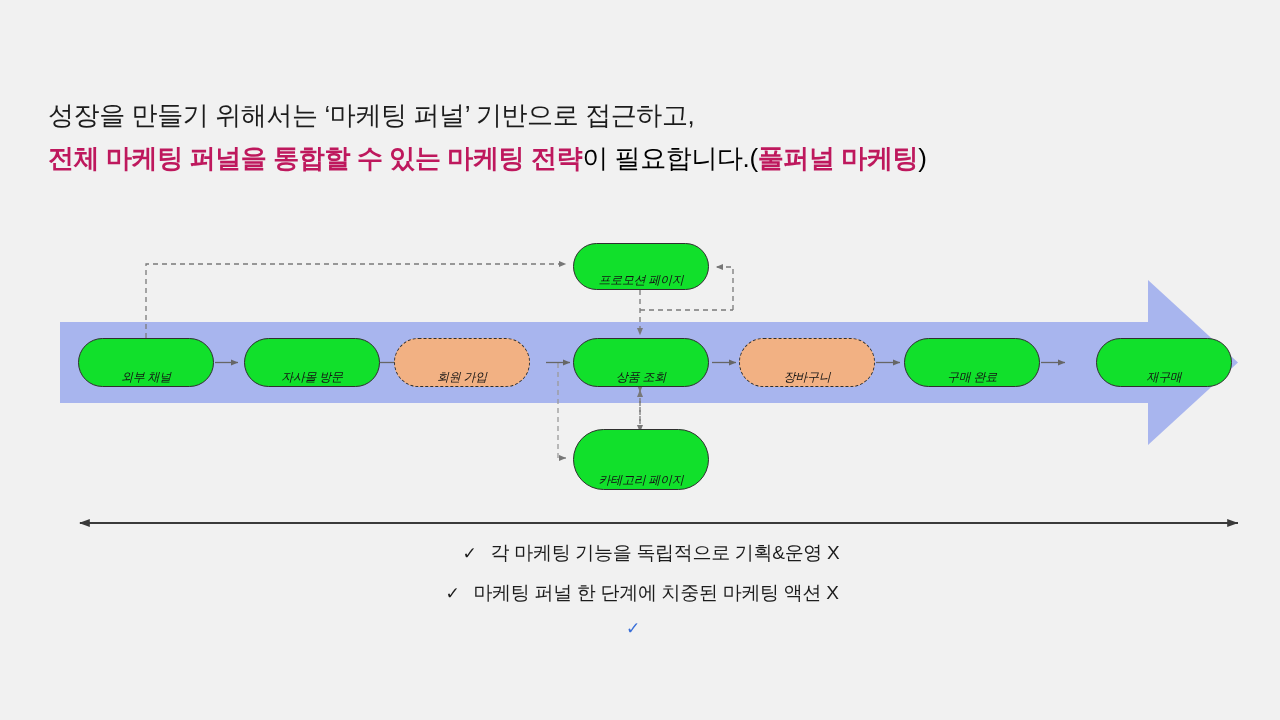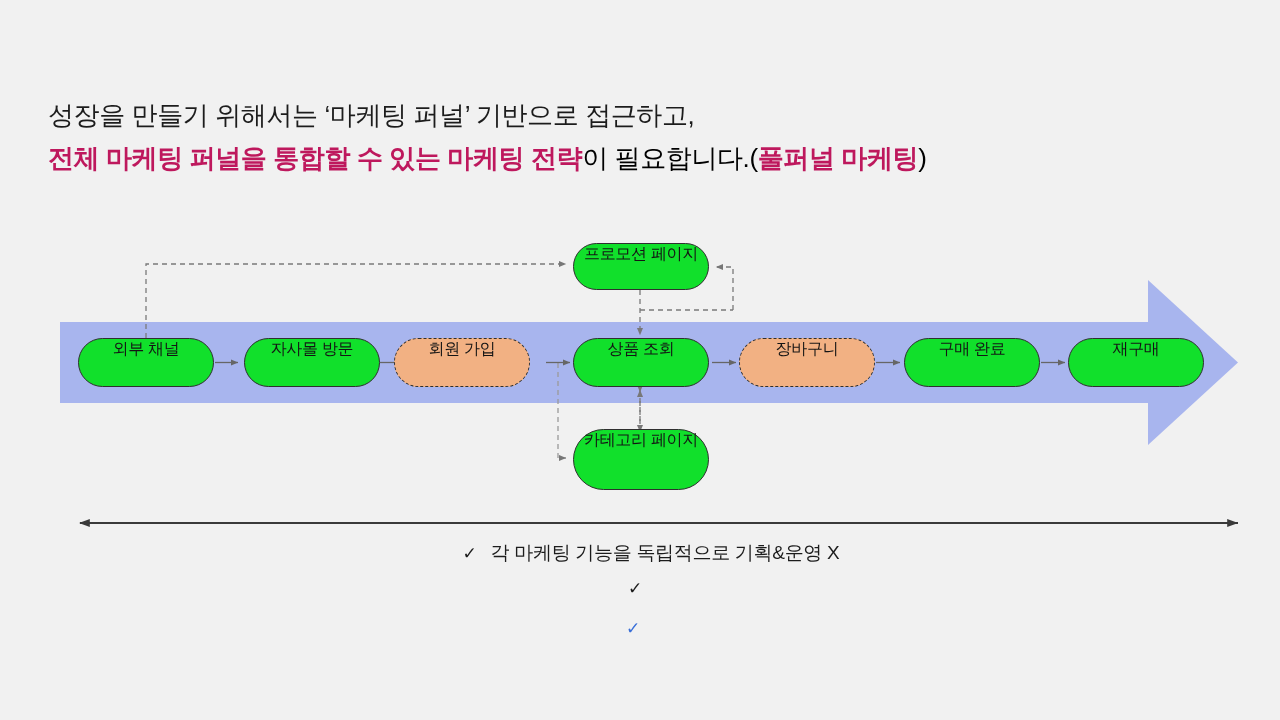--- a/index.html
+++ b/index.html
@@ -63,27 +63,28 @@
     height: 720px;
     pointer-events: none;
   }
   .diagram svg { display: block; }
 
   
   .node {
     position: absolute;
     box-sizing: border-box;
     display: flex;
-    align-items: flex-start;
+    align-items: flex-end;
     justify-content: center;
     border-radius: 999px;
-    font-size: 16px;
+    font-size: 12px;
     letter-spacing: -0.3px;
     color: #141414;
     white-space: nowrap;
+    font-style: italic;
   }
   .node.green {
     background: #11E02B;
     border: 1.3px solid #2f2f2f;
   }
   .node.orange {
     background: #f2b183;
     border: 1.6px dashed #2f2f2f;
   }
 
@@ -188,39 +189,40 @@
     </div>
 
     <div class="node orange" style="left:739px; top:338px; width:136px; height:49px;">
       <span>장바구니</span>
     </div>
 
     <div class="node green" style="left:904px; top:338px; width:136px; height:49px;">
       <span>구매 완료</span>
     </div>
 
-    <div class="node green" style="left:1068px; top:338px; width:136px; height:49px;">
+    <div class="node green" style="left:1096px; top:338px; width:136px; height:49px;">
       <span>재구매</span>
     </div>
 
     <div class="node green" style="left:573px; top:243px; width:136px; height:47px;">
       <span>프로모션 페이지</span>
     </div>
 
     <div class="node green" style="left:573px; top:429px; width:136px; height:61px;">
       <span>카테고리 페이지</span>
     </div>
   </div>
 
   <div class="bullets">
     <div class="bullet-row r1">
       <span class="check">✓</span>
       <span>각 마케팅 기능을 독립적으로 기획&amp;운영 X</span>
     </div>
     <div class="bullet-row r2">
       <span class="check">✓</span>
+      <span>마케팅 퍼널 한 단계에 치중된 마케팅 액션 X</span>
     </div>
     <div class="bullet-row r3 accent">
       <span class="check">✓</span>
     </div>
   </div>
 
 </div>
 
 </body></html>

